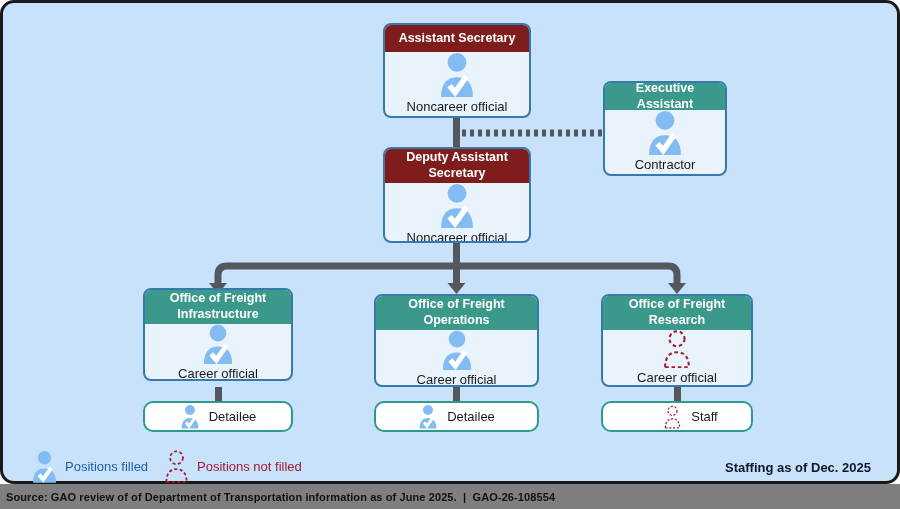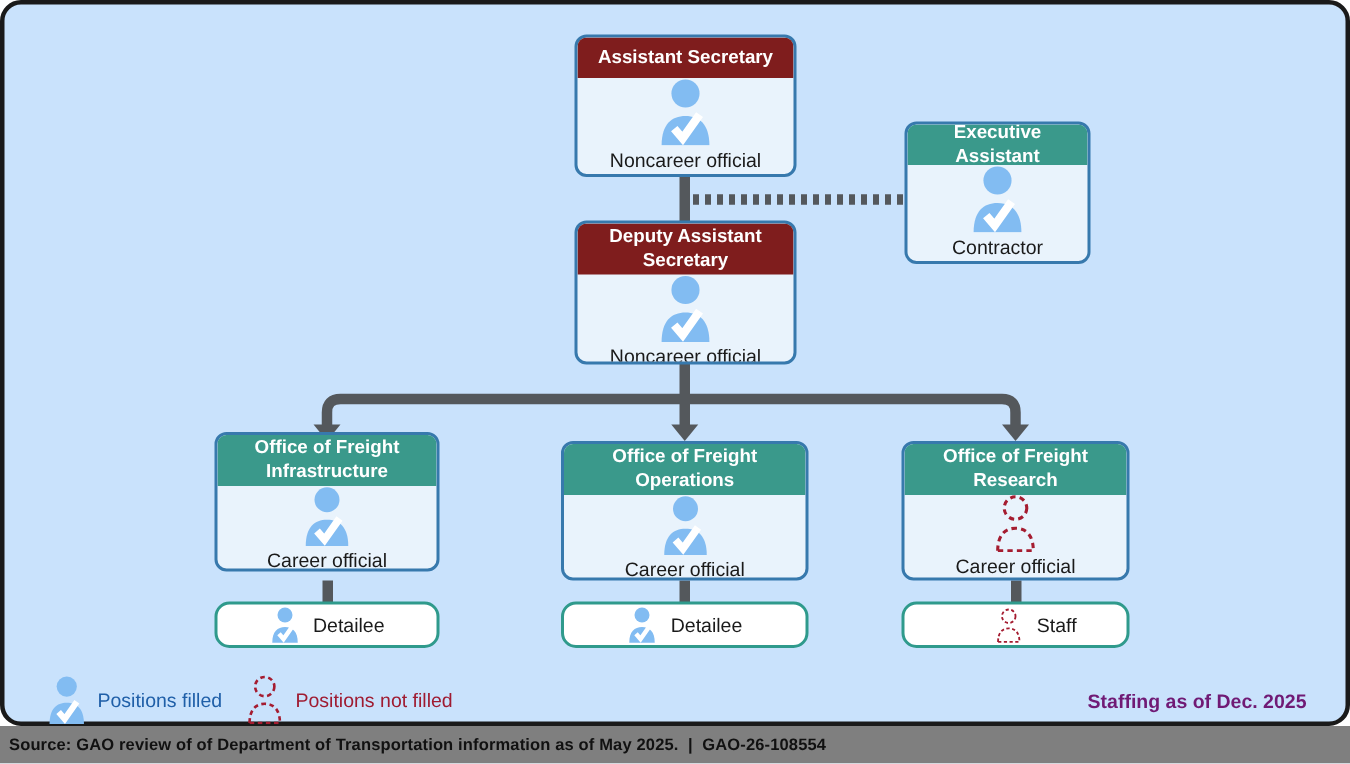--- a/index.html
+++ b/index.html
@@ -41,21 +41,21 @@
 
   .stub { position: absolute; width: 7px; height: 15px; background: #54585c; z-index: 1; }
 
   .legend-item { position: absolute; display: flex; align-items: center; gap: 7px; z-index: 2; }
   .legend-label { font-size: 13px; font-weight: normal; }
   .legend-label.blue { color: #1f5fa8; }
   .legend-label.red { color: #9f1b31; }
 
   #staffing-note {
     position: absolute; right: 26px; top: 457px; font-size: 13px;
-    font-weight: bold; color: #701a75; z-index: 2;
+    font-weight: bold; color: #0f172a; z-index: 2;
   }
 
   #footer-bar {
     position: absolute; left: 0; top: 484px; width: 900px; height: 25px;
     background: #7f7f7f; z-index: 0;
     display: flex; align-items: center;
   }
   #footer-bar .src {
     font-size: 11px; font-weight: bold; color: #111111; padding-left: 6px;
     letter-spacing: 0.1px; white-space: pre;
@@ -183,14 +183,14 @@
     <svg width="27" height="33">
         <use href="#p-unfilled"></use>
       </svg>
     <span class="legend-label red">Positions not filled</span>
   </div>
 
   <div id="staffing-note">Staffing as of Dec. 2025</div>
 </div>
 
 <div id="footer-bar">
-  <span class="src">Source: GAO review of of Department of Transportation information as of May 2025.  |  GAO-26-108554</span>
+  <span class="src">Source: GAO review of of Department of Transportation information as of June 2025.  |  GAO-26-108554</span>
 </div>
 
 </body></html>

